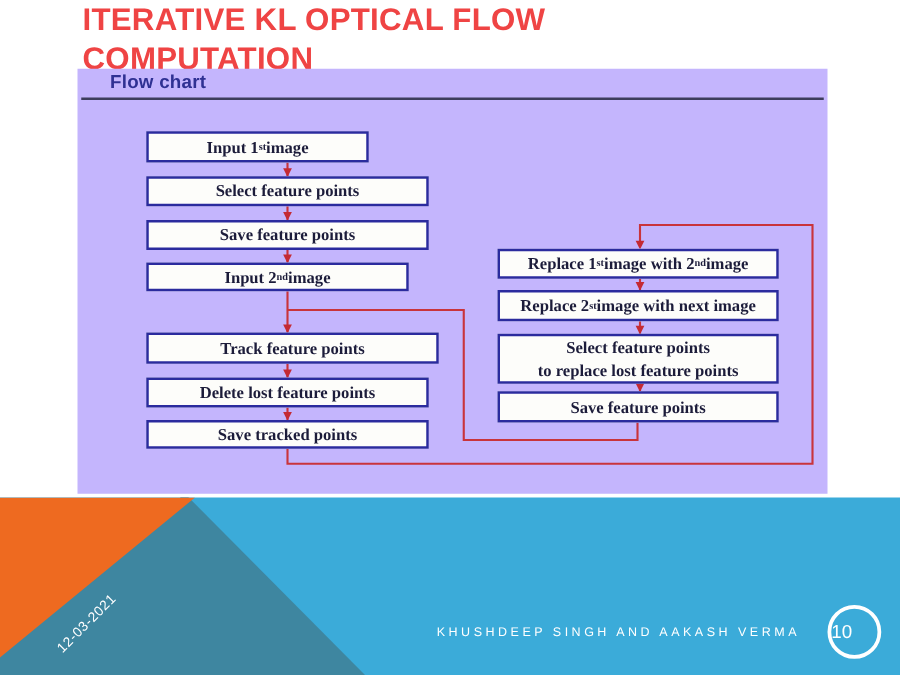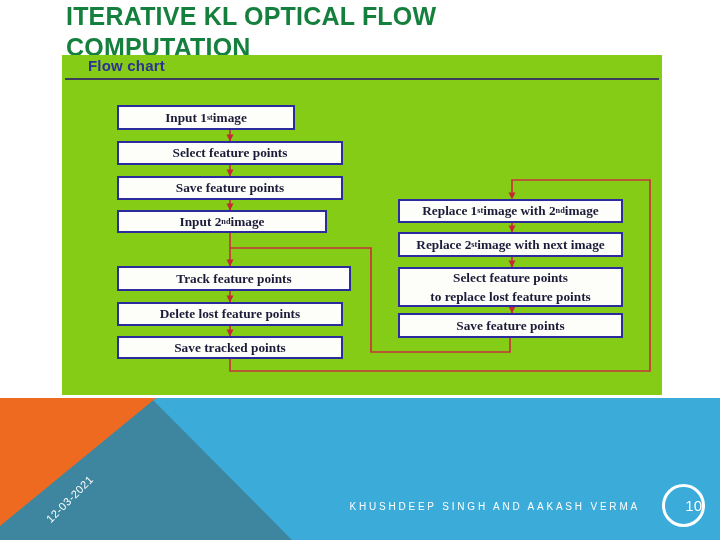--- a/index.html
+++ b/index.html
@@ -3,27 +3,27 @@
 <meta charset="utf-8">
 <style>
   html,body{margin:0;padding:0;}
   .slide{
     position:relative;width:720px;height:540px;background:#ffffff;
     overflow:hidden;font-family:"Liberation Sans",sans-serif;
   }
   
   .slide-title{
     position:absolute;left:66px;top:1px;width:450px;z-index:1;
-    font-size:25px;font-weight:700;line-height:31px;color:#15803d;
+    font-size:25px;font-weight:700;line-height:31px;color:#ef4444;
     letter-spacing:.2px;
   }
   
   .chart-image{
     position:absolute;left:62px;top:55px;width:600px;height:340px;
-    background:#84cc16;z-index:2;
+    background:#c4b5fd;z-index:2;
   }
   .chart-heading{
     position:absolute;left:26px;top:2px;
     font-size:15px;font-weight:700;color:#2f3193;letter-spacing:.2px;
   }
   .heading-underline{
     position:absolute;left:3px;top:23px;width:594px;height:2px;
     background:#3d3d5c;
   }
   .flow-node{
@@ -48,21 +48,21 @@
     transform:rotate(-45deg);transform-origin:center;
     color:#ffffff;font-size:11px;letter-spacing:.5px;white-space:nowrap;
   }
   .authors-label{
     position:absolute;right:80px;top:85px;
     color:#ffffff;font-size:10px;letter-spacing:2.8px;white-space:nowrap;margin-top:18px;
   }
   .page-badge{
     position:absolute;left:662px;top:86px;width:43px;height:43px;
     box-sizing:border-box;border:3px solid #ffffff;border-radius:50%;
-    display:flex;align-items:center;justify-content:flex-end;
+    display:flex;align-items:center;justify-content:flex-start;
     color:#ffffff;font-size:15px;
   }
 </style>
 </head>
 <body>
 
 <div class="slide">
 
   <div class="slide-title">ITERATIVE KL OPTICAL FLOW COMPUTATION</div>
 

